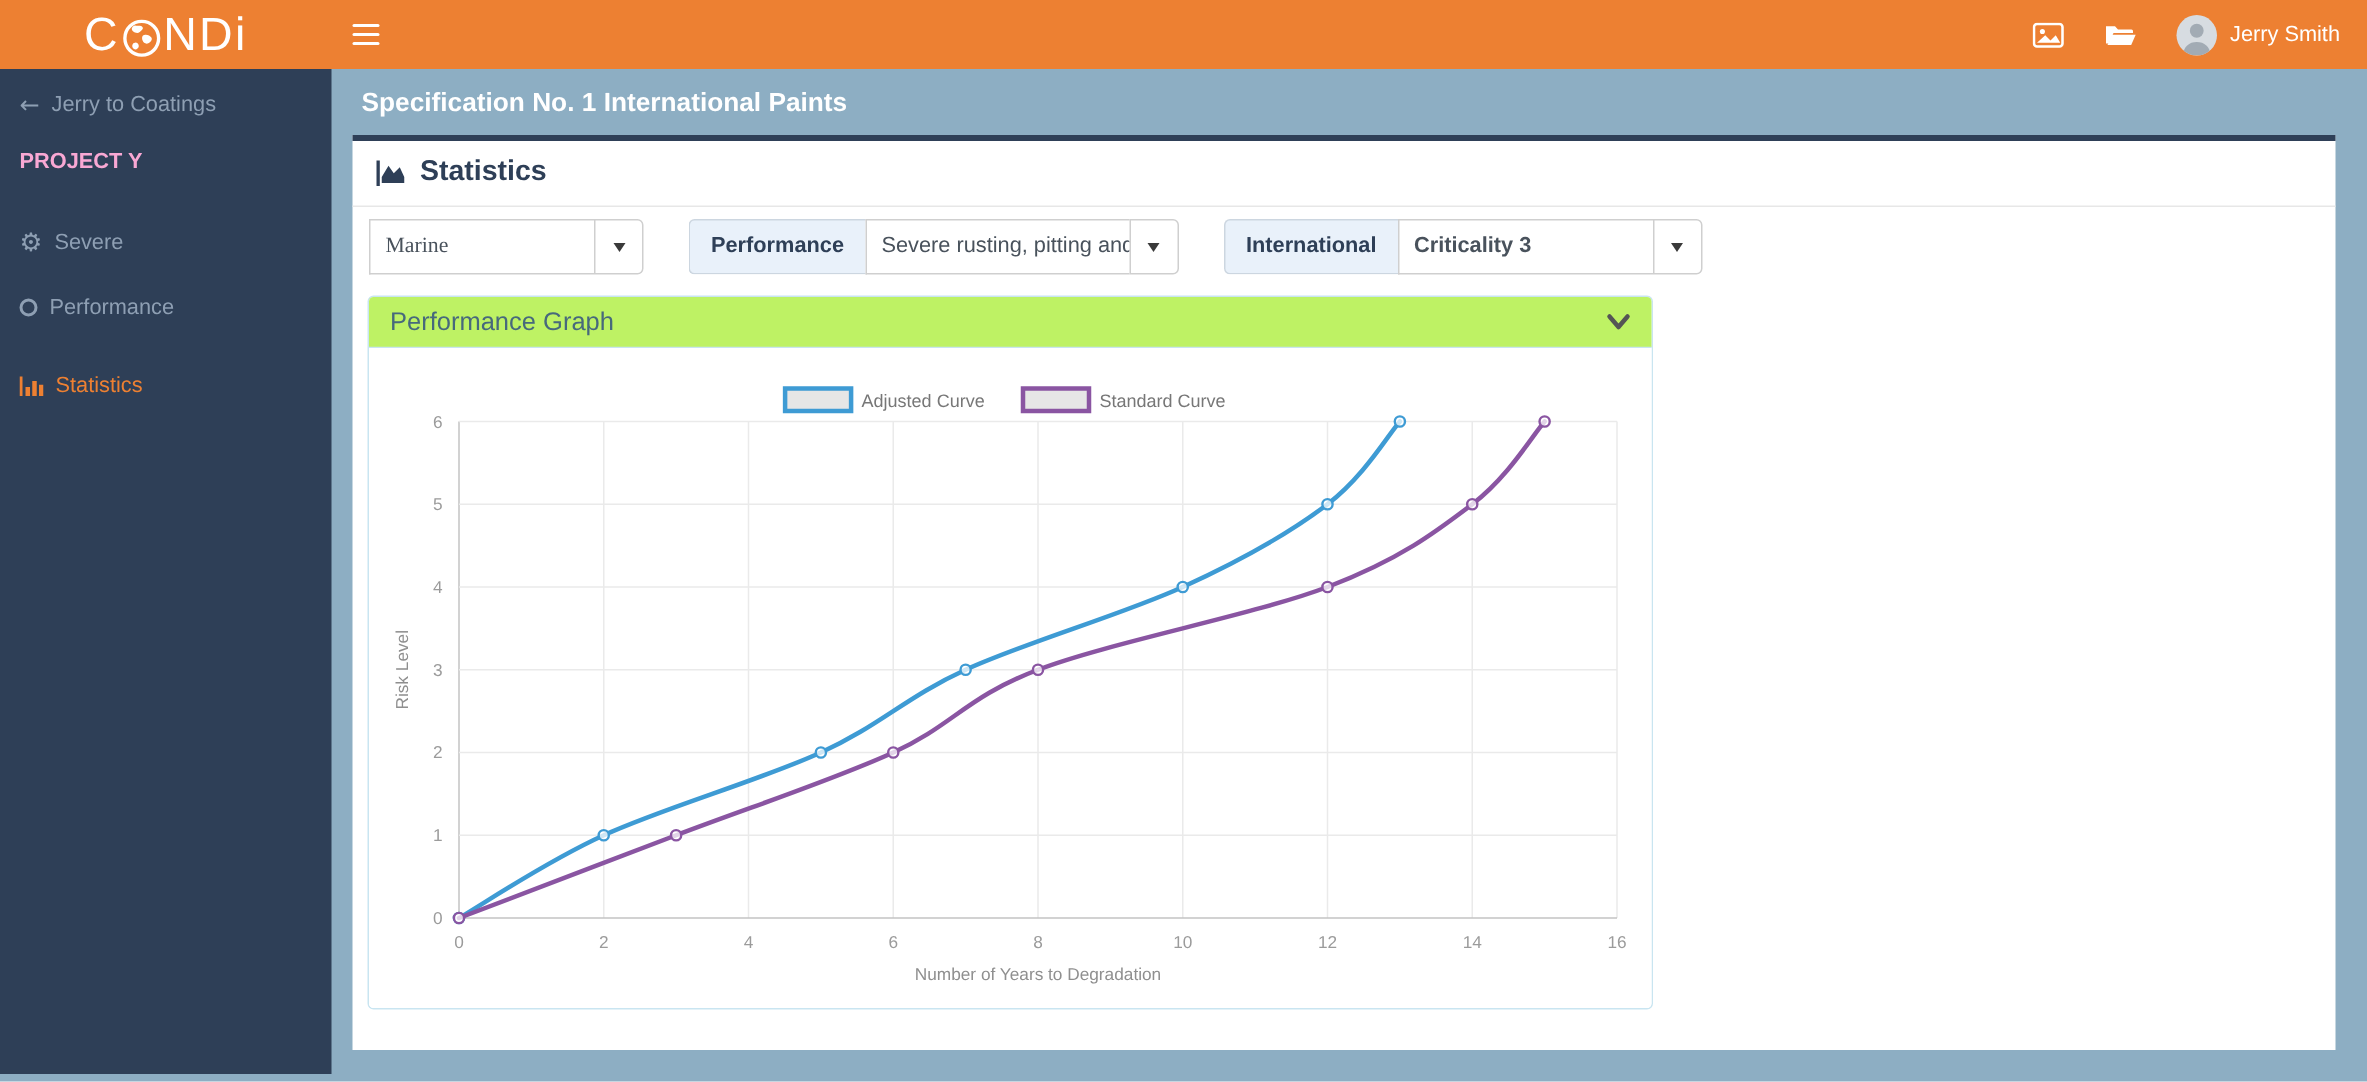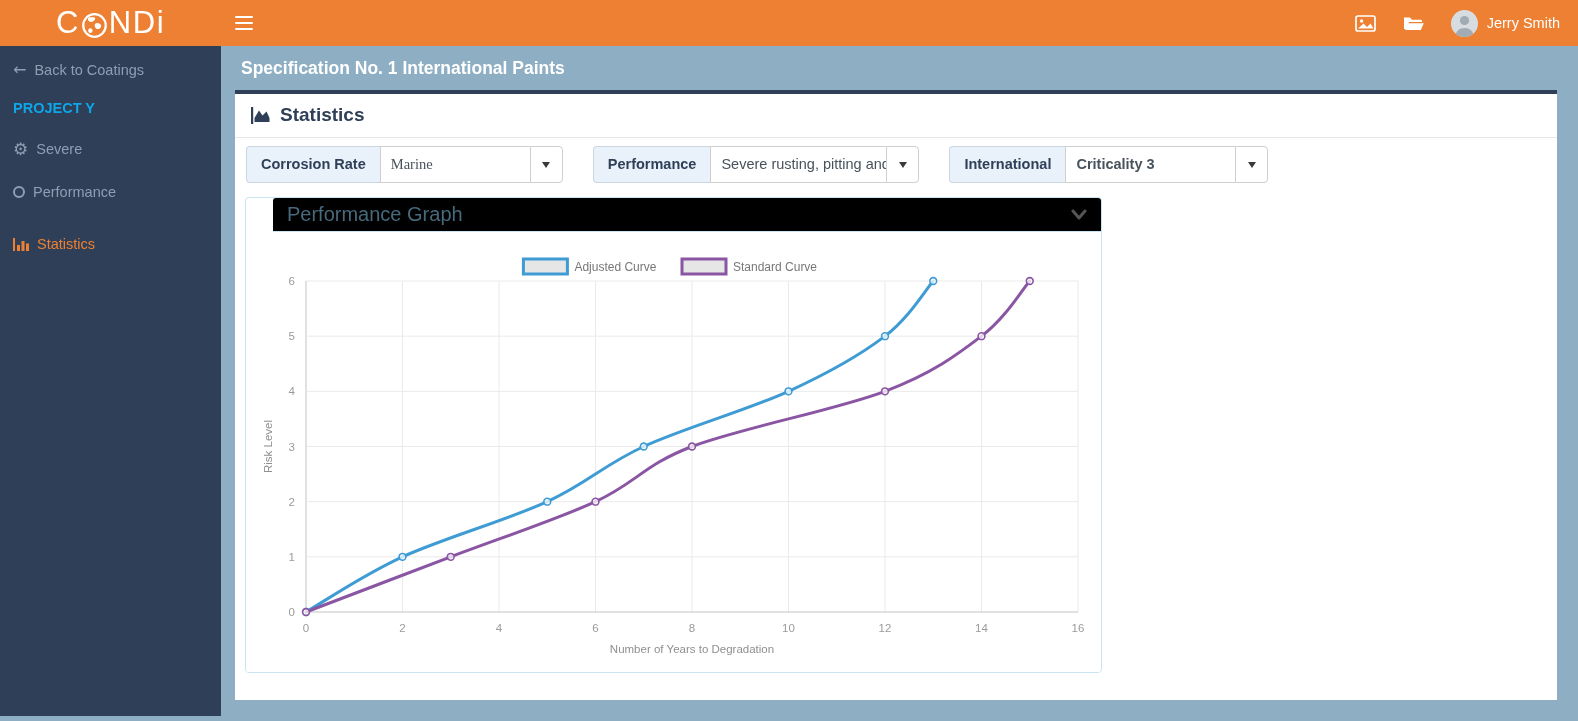--- a/index.html
+++ b/index.html
@@ -21,21 +21,21 @@
   .avatar { width:27px; height:27px; border-radius:50%; background:#D7DCE1; overflow:hidden;
             display:flex; align-items:flex-end; justify-content:center; }
   .user-name { color:#fff; font-size:14.5px; }
 
   
   .sidebar { position:absolute; top:46px; left:0; width:221px; height:670px; background:#2E3F57;
              padding:14px 13px; color:#8E9FB3; }
   .side-row { display:flex; align-items:center; gap:8px; font-size:14.5px; line-height:20px; cursor:pointer; }
   .back-link { margin-bottom:18px; color:#8E9FB3; }
   .arrow-left { font-family:"DejaVu Sans",sans-serif; font-size:16px; line-height:16px; }
-  .project-title { color:#0ea5e9; font-weight:bold; font-size:14.5px; line-height:20px; margin-bottom:21px; cursor:default; }
+  .project-title { color:#f9a8d4; font-weight:bold; font-size:14.5px; line-height:20px; margin-bottom:34px; cursor:default; }
   .side-item-systems { margin-bottom:23px; }
   .side-item-performance { margin-bottom:32px; }
   .gear-glyph { font-family:"DejaVu Sans",sans-serif; font-size:17px; line-height:17px; }
   .ring { width:12px; height:12px; border:2px solid #8E9FB3; border-radius:50%; display:inline-block; }
   .side-active { color:#ED8032; }
 
   
   .main { position:absolute; top:46px; left:221px; width:1357px; height:675px; }
   .page-title { height:44px; line-height:44px; padding-left:20px; color:#fff;
                 font-size:17.5px; font-weight:600; }
@@ -51,23 +51,23 @@
   .filter-value { background:#fff; border:1px solid #CFCFCF; border-right:none; padding:0 10px;
                   line-height:35px; font-size:14.5px; color:#49525C; white-space:nowrap;
                   overflow:hidden; cursor:pointer; }
   .fv-1 { width:150px;font-family:Liberation Serif, serif; } .fv-2 { width:176px; } .fv-3 { width:170px;font-weight:bold; }
   .caret-btn { width:33px; background:#fff; border:1px solid #CFCFCF; border-radius:0 4px 4px 0;
                display:flex; align-items:center; justify-content:center; cursor:pointer; }
   .caret { width:0; height:0; border-left:4.5px solid transparent; border-right:4.5px solid transparent;
            border-top:6px solid #3a3a3a; }
 
   .panel { margin:14px 0 0 10px; width:857px; border:1px solid #C9E5F1; border-radius:4px; }
-  .panel-heading { background:#000000; border-bottom:1px solid #C9E5F1; border-radius:3px 3px 0 0;
+  .panel-heading { background:#bef264; border-bottom:1px solid #C9E5F1; border-radius:3px 3px 0 0;
                    padding:6px 14px; height:34px; display:flex; align-items:center;
-                   justify-content:space-between; color:#47697C; font-size:20px; cursor:pointer;margin-left:27px; }
+                   justify-content:space-between; color:#47697C; font-size:17px; cursor:pointer; }
   .panel-body { background:#fff; height:440px; padding:4px 0 0 2px; border-radius:0 0 3px 3px; }
 
   .tick { fill:#9B9B9B; font-size:11.5px; font-family:"Liberation Sans",sans-serif; }
   .axis-label { fill:#8F8F8F; font-size:11.5px; font-family:"Liberation Sans",sans-serif; }
   .legend-text { fill:#777777; font-size:12px; font-family:"Liberation Sans",sans-serif; }
 </style>
 </head>
 <body>
 
 <div class="app">
@@ -112,21 +112,21 @@
           </svg>
         </span>
         <span class="user-name">Jerry Smith</span>
       </span>
     </div>
   </div>
 
   <div class="sidebar">
     <div class="side-row back-link">
       <span class="arrow-left">←</span>
-      <span>Back to Coatings</span>
+      <span>Jerry to Coatings</span>
     </div>
     <div class="project-title">PROJECT Y</div>
     <div class="side-row side-item-systems">
       <span class="gear-glyph">⚙</span>
       <span>Severe</span>
     </div>
     <div class="side-row side-item-performance">
       <span class="ring"></span>
       <span>Performance</span>
     </div>
@@ -152,21 +152,20 @@
           <svg width="21" height="19" viewBox="0 0 21 19">
             <rect x="1" y="1" width="2.2" height="17" fill="#2E3F57"></rect>
             <path d="M4.5 16 L4.5 12 L9 4.5 L12.5 9.5 L16.5 5.5 L19.5 12 L19.5 16 Z" fill="#2E3F57"></path>
           </svg>
         </span>
         <span>Statistics</span>
       </div>
 
       <div class="filters">
         <div class="filter-group">
-          <span class="filter-label">Corrosion Rate</span>
           <span class="filter-value fv-1">Marine</span>
           <span class="caret-btn">
               <span class="caret"></span>
             </span>
         </div>
         <div class="filter-group">
           <span class="filter-label">Performance</span>
           <span class="filter-value fv-2">Severe rusting, pitting and c</span>
           <span class="caret-btn">
               <span class="caret"></span>

